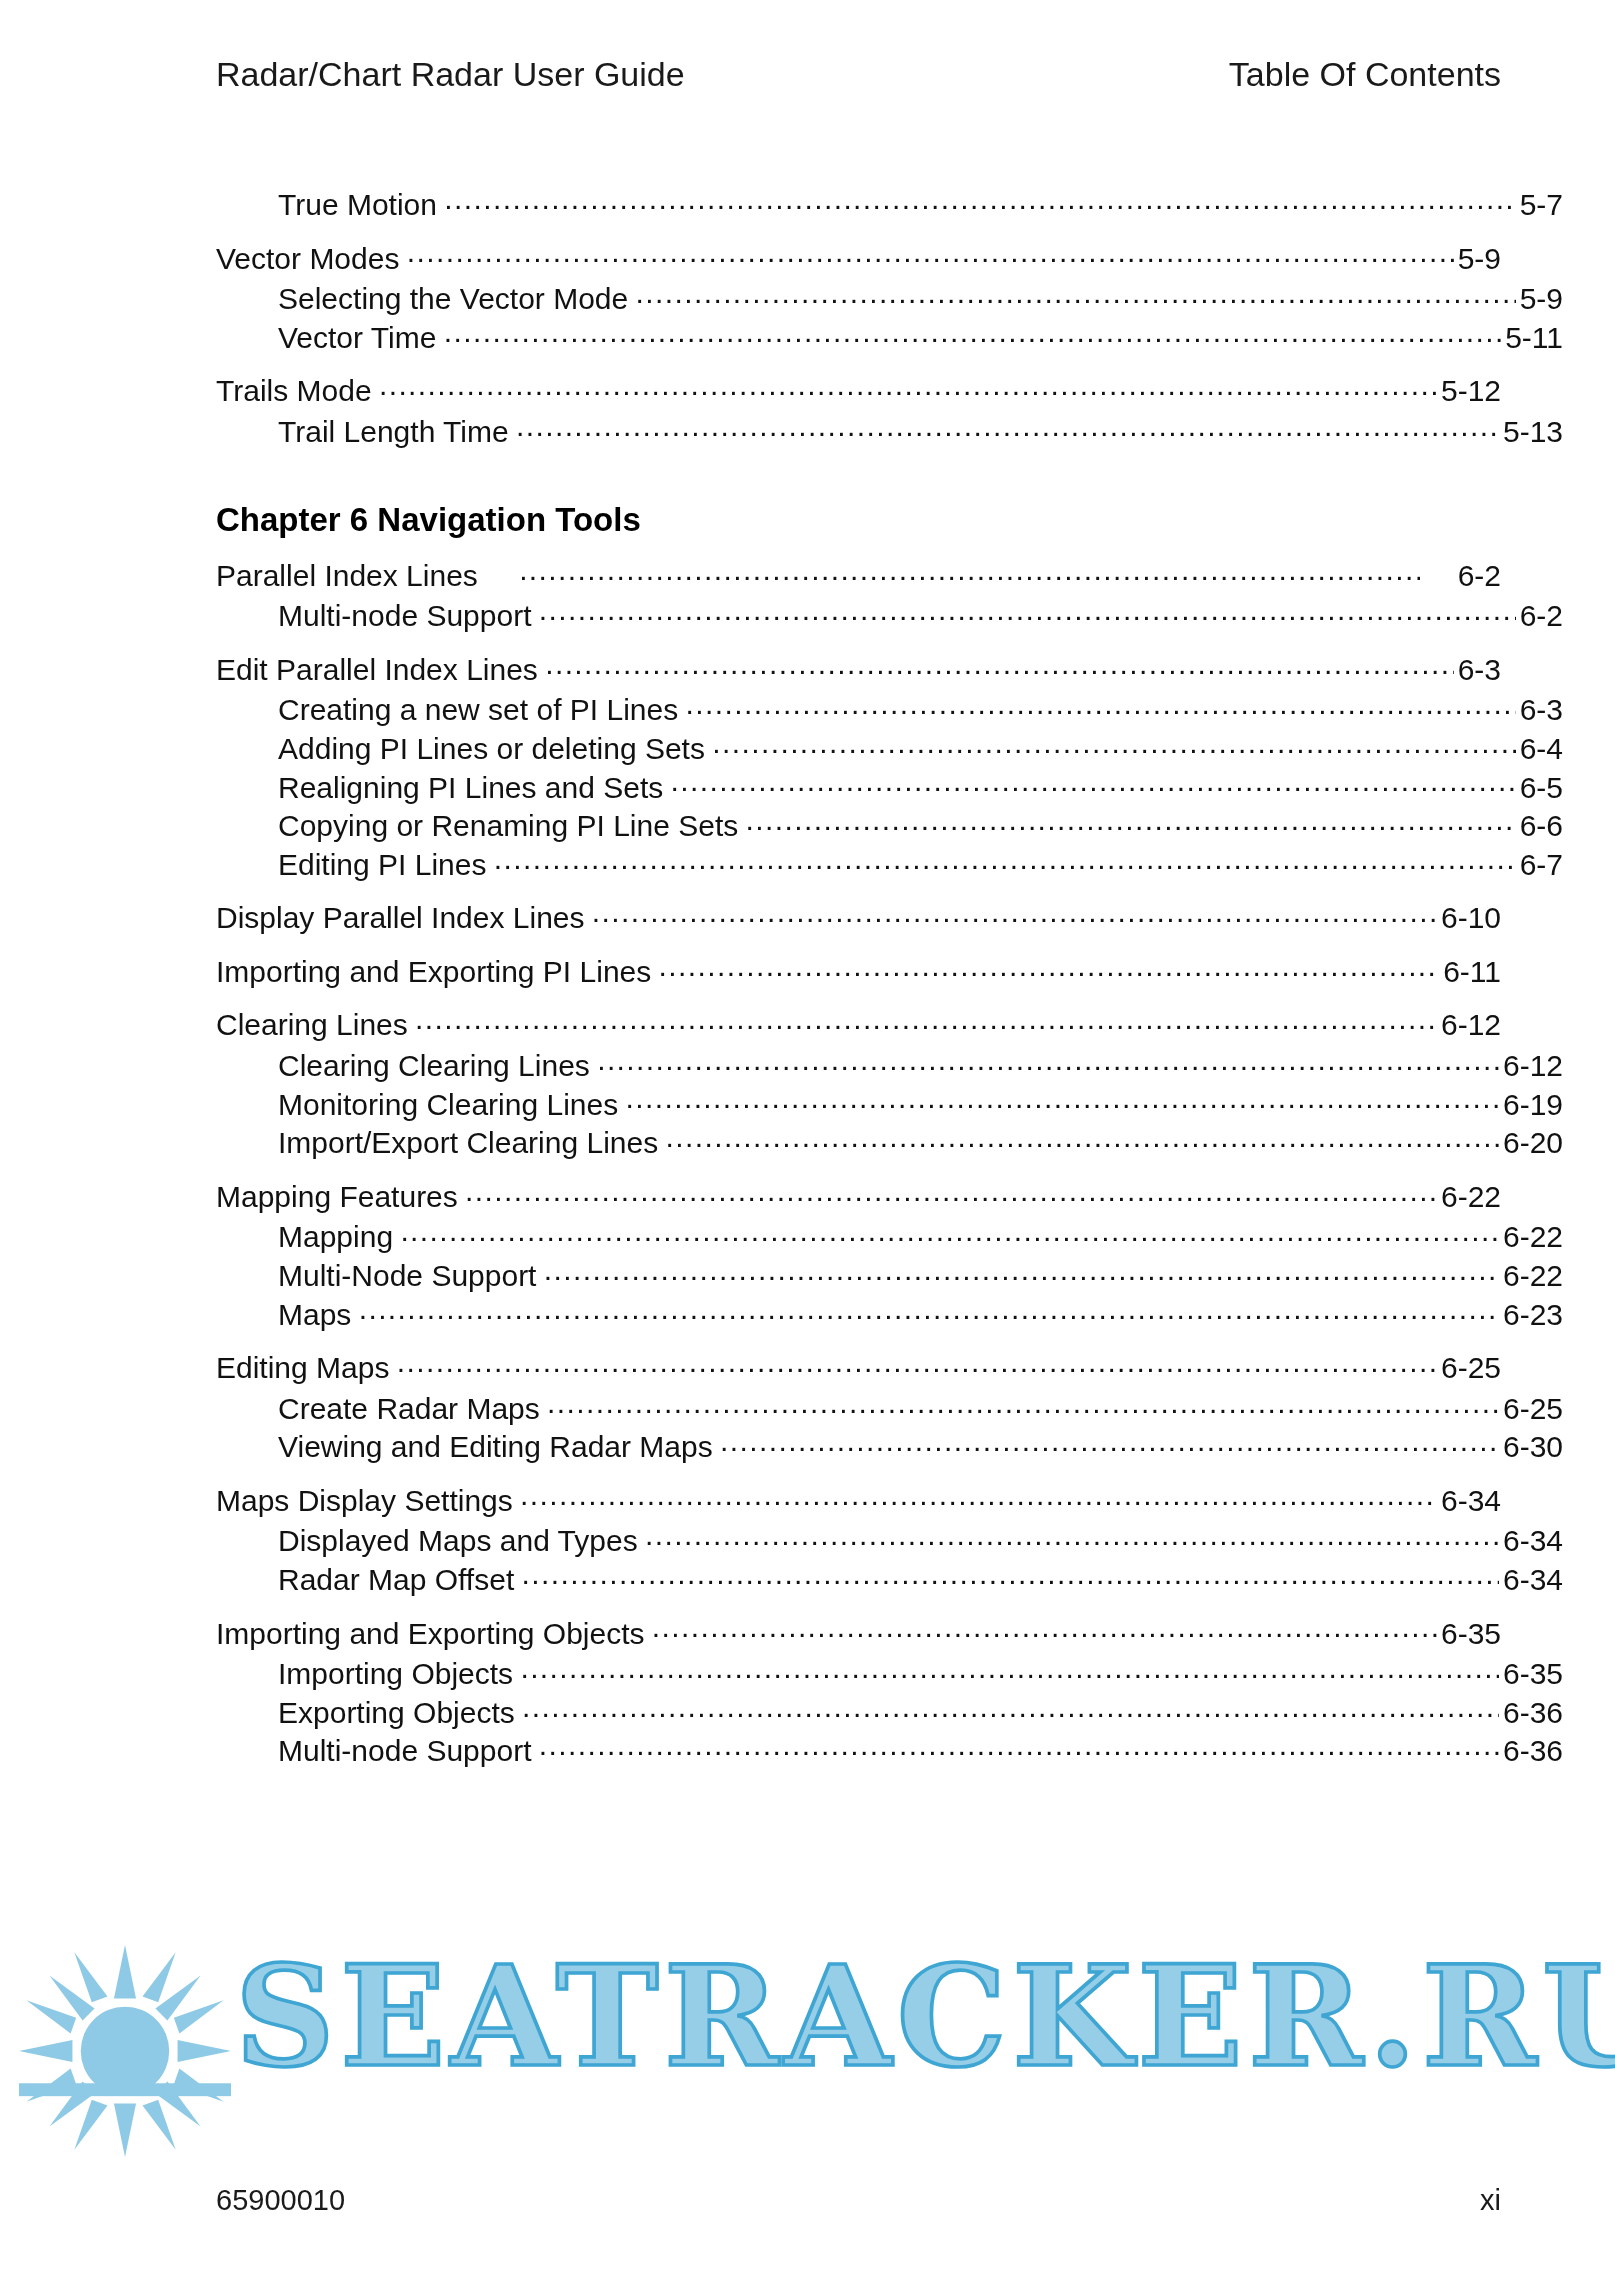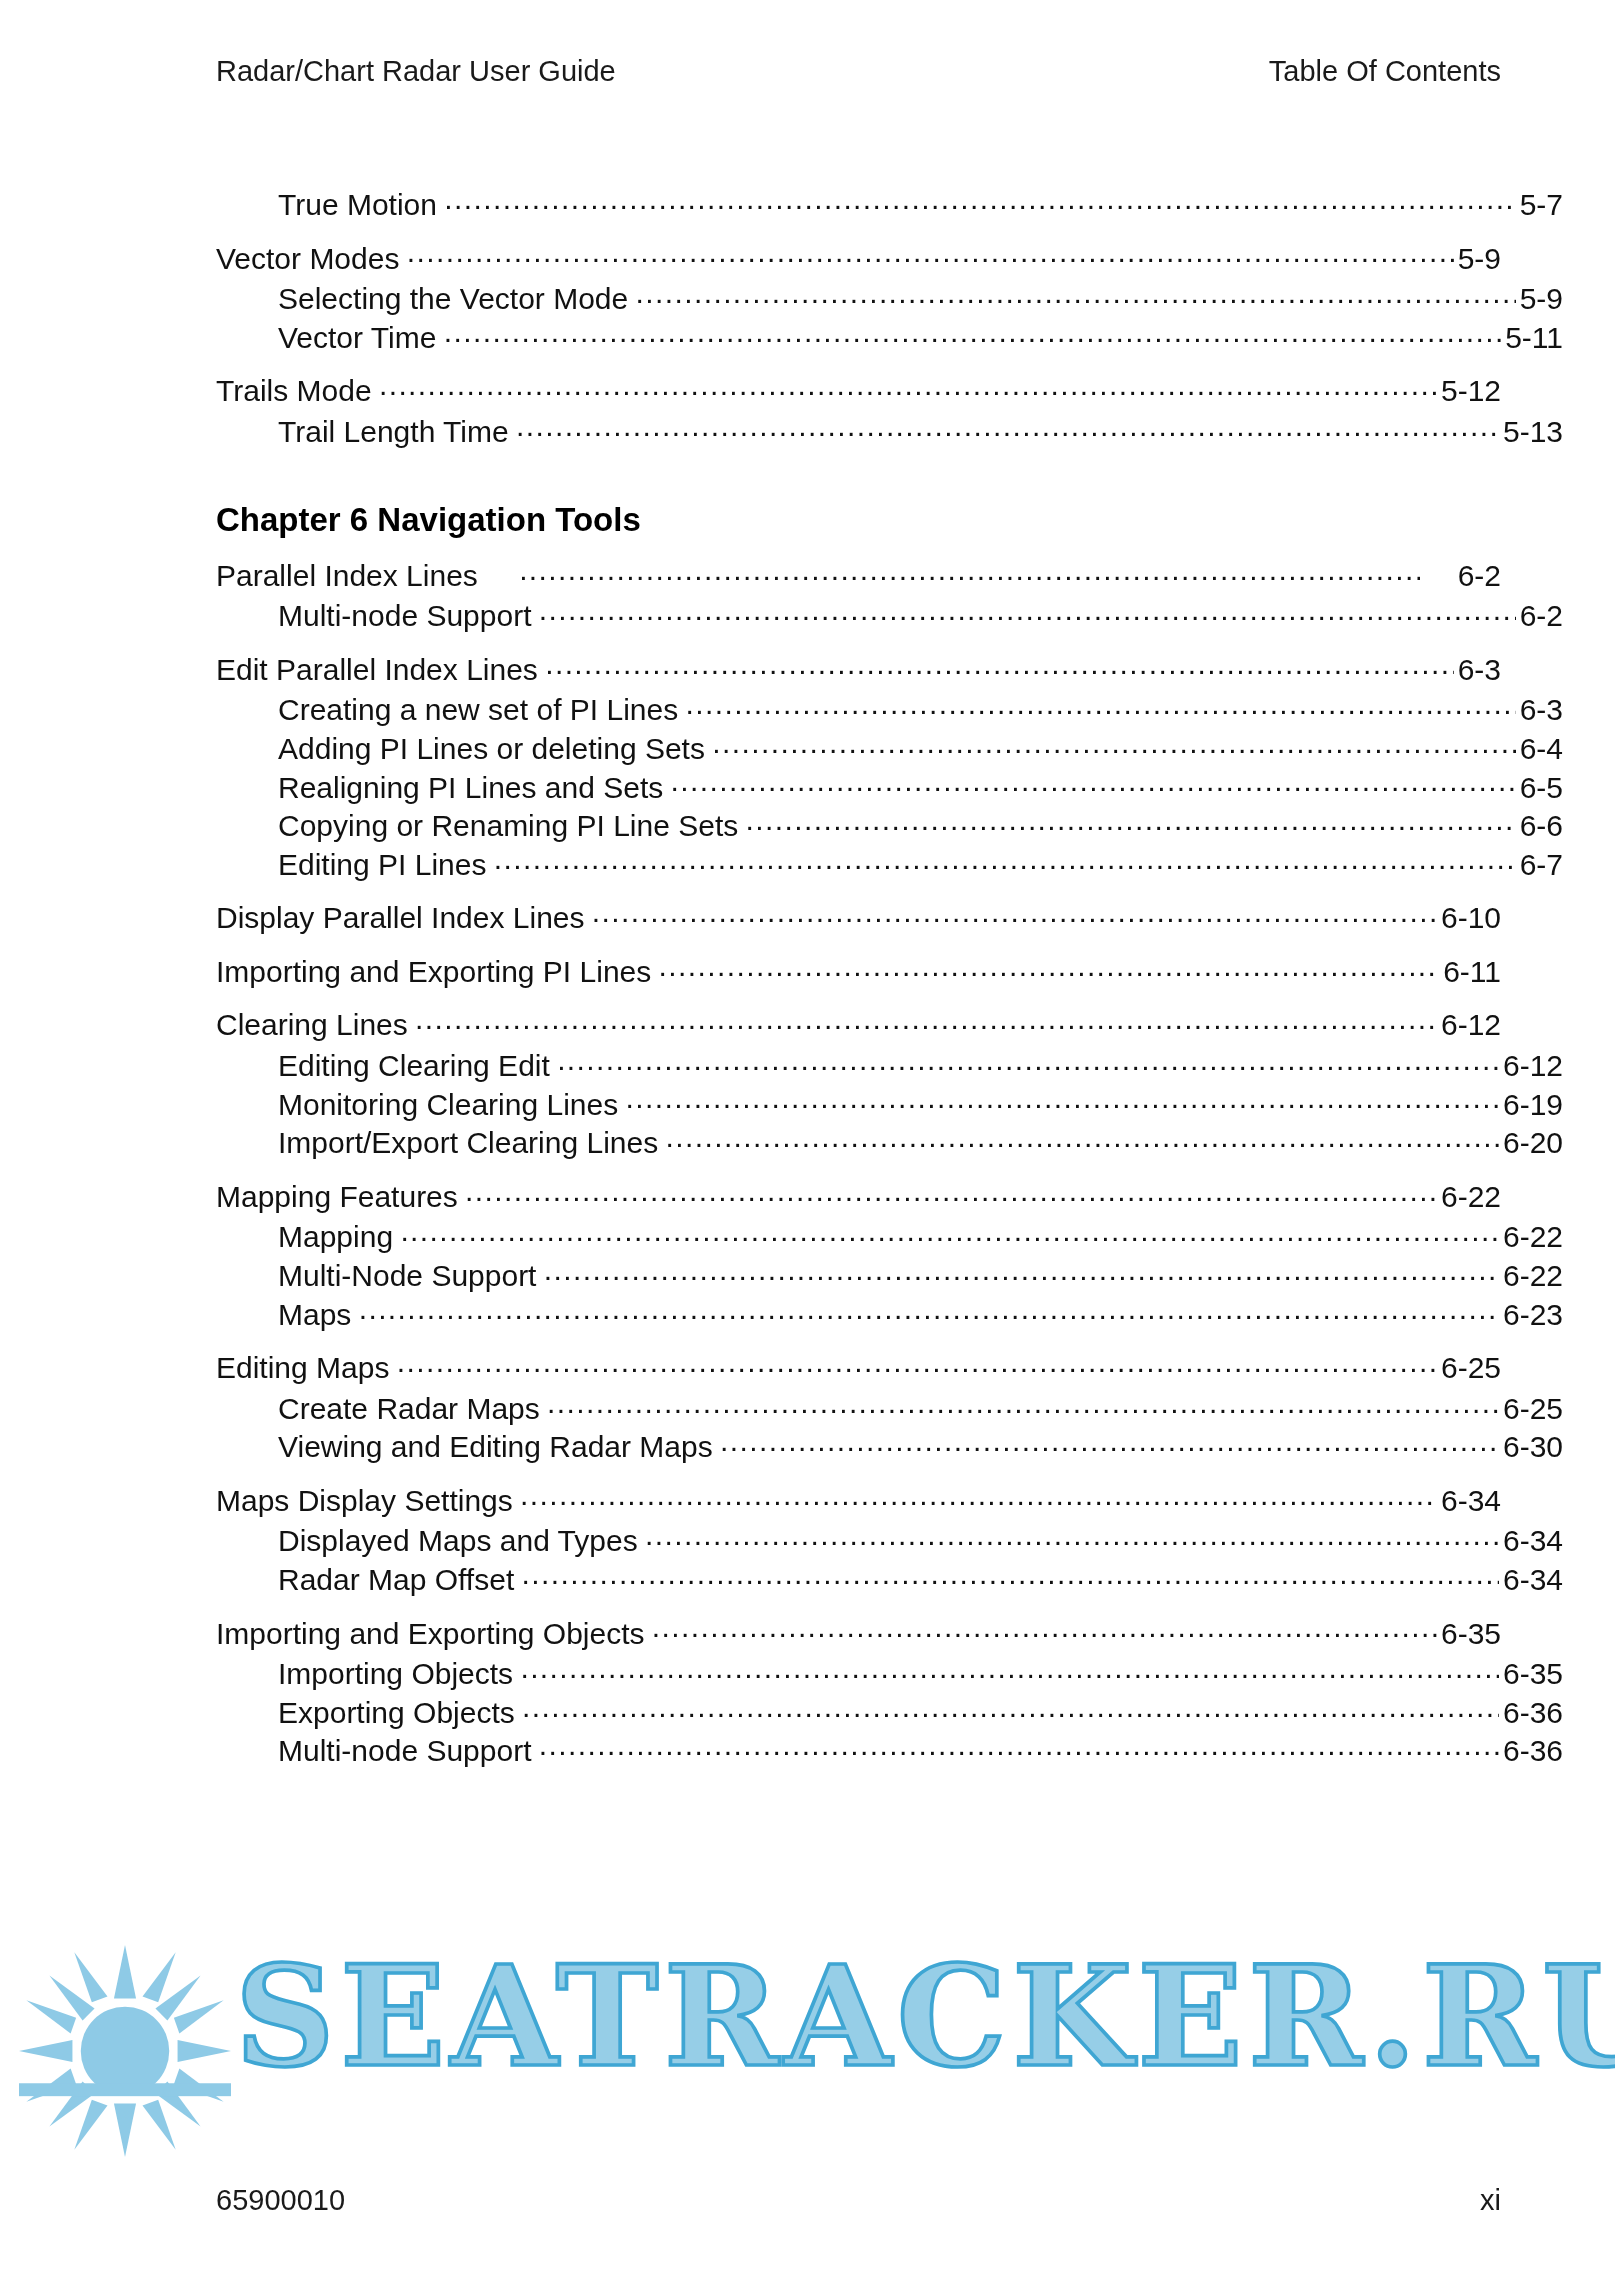--- a/index.html
+++ b/index.html
@@ -24,21 +24,21 @@
   }
   
   .header {
     position: absolute;
     left: 216px;
     top: 55px;
     width: 1285px;
     display: flex;
     justify-content: space-between;
     align-items: center;
-    font-size: 29px;
+    font-size: 34px;
     color: #1a1a1a;
     gap: 32px;
   }
   
   .toc {
     position: absolute;
     left: 216px;
     top: 185px;
     width: 1285px;
   }
@@ -246,21 +246,21 @@
       <span class="pagenum">6-11</span>
     </div>
 
     <div class="entry lvl1">
       <span class="label">Clearing Lines</span>
       <span class="dots"></span>
       <span class="pagenum">6-12</span>
     </div>
 
     <div class="entry lvl2">
-      <span class="label">Editing Clearing Edit</span>
+      <span class="label">Clearing Clearing Lines</span>
       <span class="dots"></span>
       <span class="pagenum">6-12</span>
     </div>
 
     <div class="entry lvl2 tight">
       <span class="label">Monitoring Clearing Lines</span>
       <span class="dots"></span>
       <span class="pagenum">6-19</span>
     </div>
 

